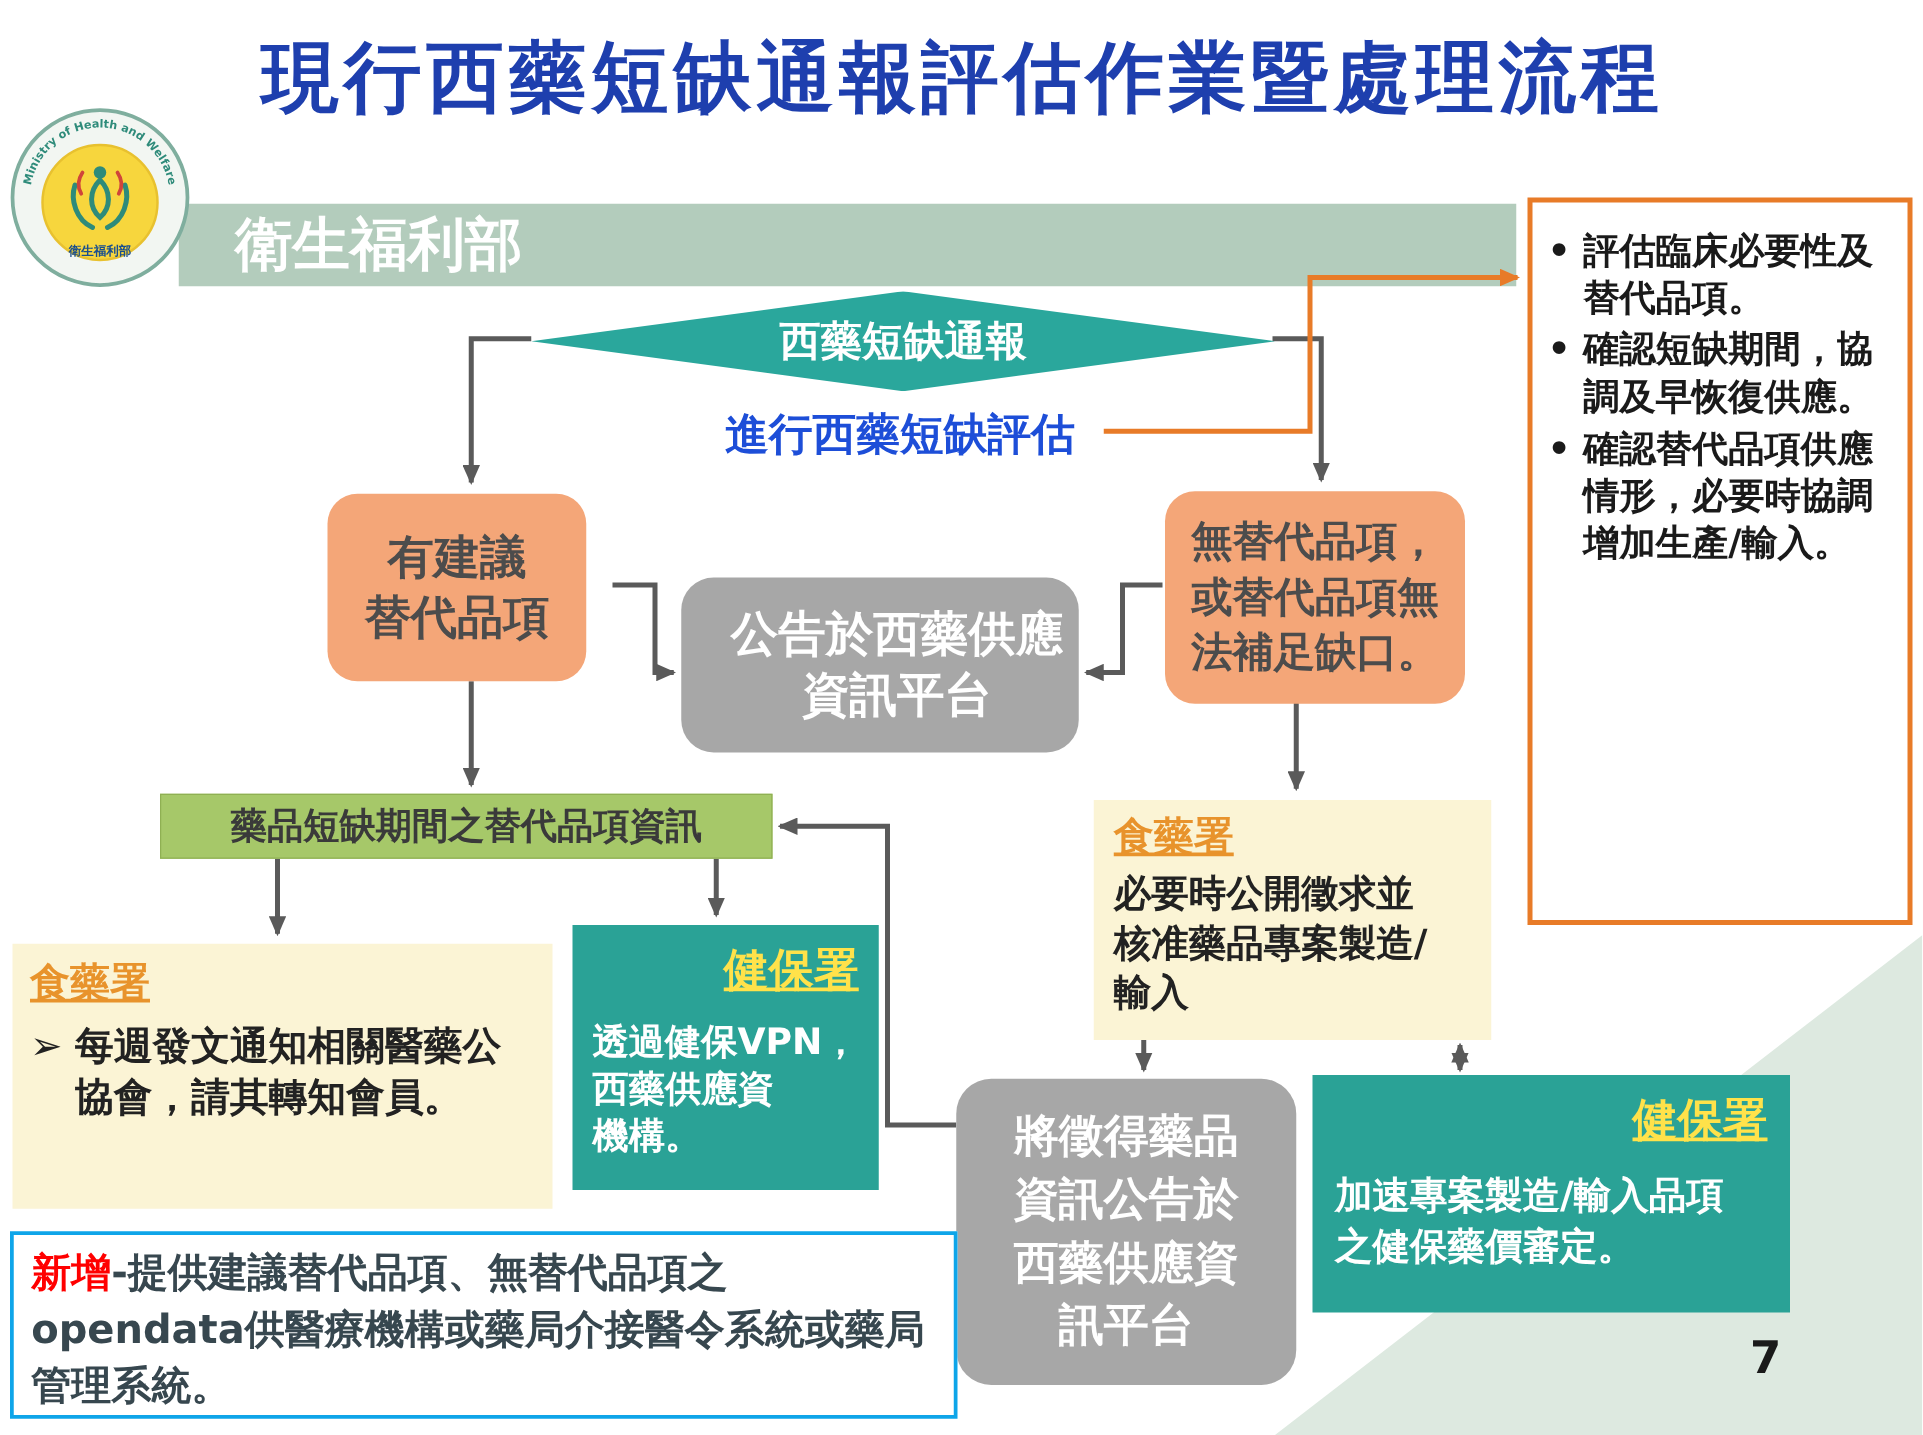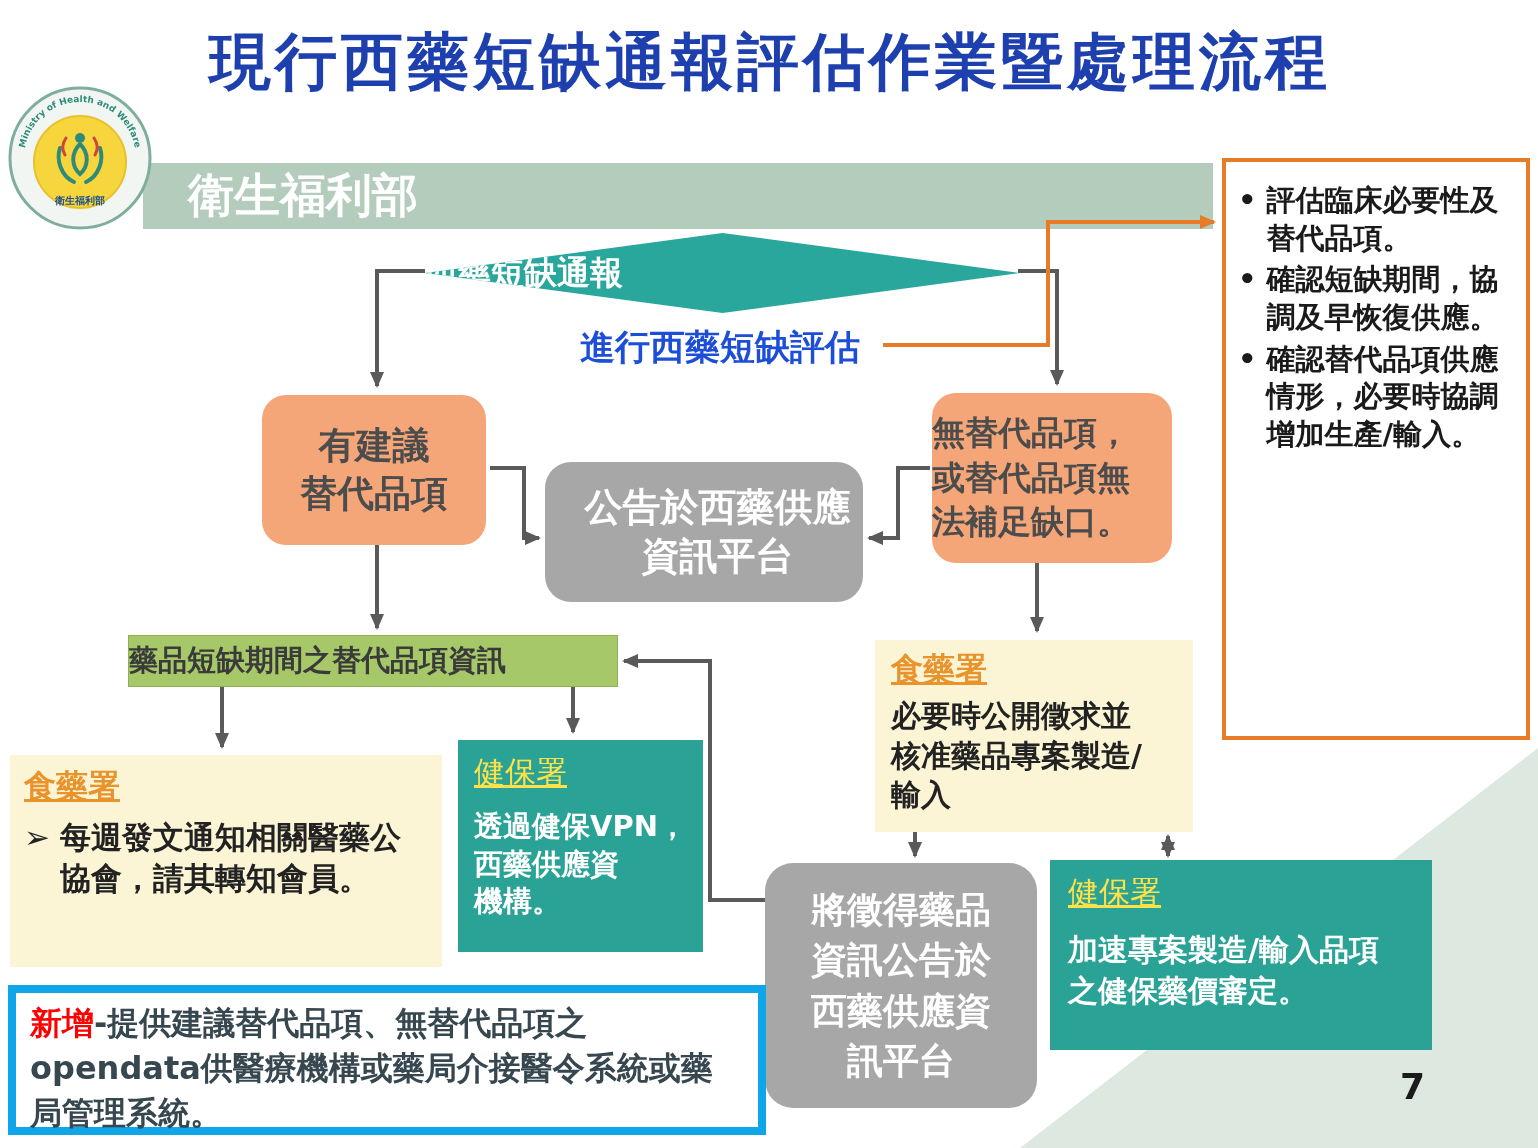--- a/index.html
+++ b/index.html
@@ -3,21 +3,21 @@
 <meta charset="utf-8">
 <style>
   * { margin:0; padding:0; box-sizing:border-box; }
   html,body { width:1538px; height:1148px; }
   body {
     position:relative; width:1538px; height:1148px; overflow:hidden;
     background:#ffffff; font-family:"DejaVu Sans", sans-serif;
   }
   .abs { position:absolute; }
   .pre { white-space:pre-line; }
-  .flexc { display:flex; flex-direction:column; justify-content:center; }
+  .flexc { display:flex; flex-direction:column; align-items:center; justify-content:center; }
 
   #corner-green { left:1020px; top:748px; width:518px; height:400px;
     background:#dde9e0; clip-path:polygon(100% 0,100% 100%,0 100%); z-index:0; }
 
   #title { left:150px; top:20px; width:1240px; text-align:center;
     font-size:62px; font-weight:bold; color:#1e3fae; letter-spacing:4px; z-index:3; }
 
   #band { left:143px; top:163px; width:1070px; height:66px; background:#b3ccbc; z-index:1; }
   #band-label { margin-left:45px; color:#ffffff; font-size:46px; font-weight:bold; line-height:64px; }
 
@@ -26,36 +26,36 @@
   #connectors { left:0; top:0; width:1538px; height:1148px; z-index:2; pointer-events:none; }
 
   .node { z-index:3; font-weight:bold; }
 
   #diamond { left:425px; top:233px; width:595px; height:80px; background:#2aa79c;
     clip-path:polygon(50% 0,100% 50%,50% 100%,0 50%);
     color:#ffffff; font-size:33px; }
 
   #assess { left:580px; top:324px; width:350px; font-size:35px; color:#1d4ed8; }
 
-  #has-alt { left:262px; top:395px; width:224px; height:150px; background:#f4a678;
+  #has-alt { left:262px; top:395px; width:207px; height:150px; background:#f4a678;
     border-radius:24px; color:#4c4c4c; font-size:37px; text-align:center; line-height:1.3; }
 
   #no-alt { left:932px; top:393px; width:240px; height:170px; background:#f4a678;
     border-radius:24px; color:#4c4c4c; font-size:33px; text-align:left; line-height:1.35; }
 
   #announce { left:545px; top:462px; width:318px; height:140px; background:#a7a7a7;
     border-radius:26px; color:#ffffff; font-size:38px; text-align:center; line-height:1.3;padding-left:27px; }
 
   #alt-info { left:128px; top:635px; width:490px; height:52px; background:#a6c869;
     border:1px solid #8fb053; color:#3a3a3a; font-size:29px; }
 
   .box-title-orange { color:#e8932c; font-size:32px; font-weight:bold;
     text-decoration:underline; }
-  .box-title-yellow { color:#ffe24a; font-size:31px; font-weight:normal;
-    text-decoration:underline; text-align:left; }
+  .box-title-yellow { color:#ffe24a; font-size:36px; font-weight:bold;
+    text-decoration:underline; text-align:right; }
 
   #fda-left { left:10px; top:755px; width:432px; height:212px; background:#fbf4d5;
     padding:10px 14px; }
   #fda-left .body { display:flex; margin-top:8px; font-size:31px; color:#222222;
     line-height:1.32; }
   #fda-left .marker { margin-right:10px; }
 
   #nhi-left { left:458px; top:740px; width:245px; height:212px; background:#2aa296;
     color:#ffffff; padding:12px 16px; }
   #nhi-left .body { margin-top:14px; font-size:29px; line-height:1.3; }
@@ -73,21 +73,21 @@
 
   #side-panel { left:1222px; top:158px; width:308px; height:582px; background:#ffffff;
     border:4px solid #e87b28; padding:20px 8px 10px 6px; z-index:3; }
   #side-panel ul { list-style:none; }
   #side-panel li { display:flex; font-size:29px; font-weight:bold; color:#1a1a1a;
     line-height:1.3; margin-bottom:4px; }
   #side-panel li::before { content:"\2022"; margin:0 10px 0 6px; }
   #side-panel li.highlight { color:#0070c0; }
 
   #note-box { left:8px; top:985px; width:758px; height:150px; background:#ffffff;
-    border:8px solid #0ea5e9; padding:8px 14px; font-size:32px; font-weight:bold;
+    border:3px solid #0ea5e9; padding:8px 14px; font-size:32px; font-weight:bold;
     color:#37474f; line-height:1.4; z-index:3; }
   #note-prefix { color:#ff0000; }
 
   #page-number { left:1400px; top:1066px; font-size:36px; font-weight:bold;
     color:#1a1a1a; z-index:3; }
 </style>
 </head>
 <body>
 
 <div class="abs" id="corner-green"></div>

